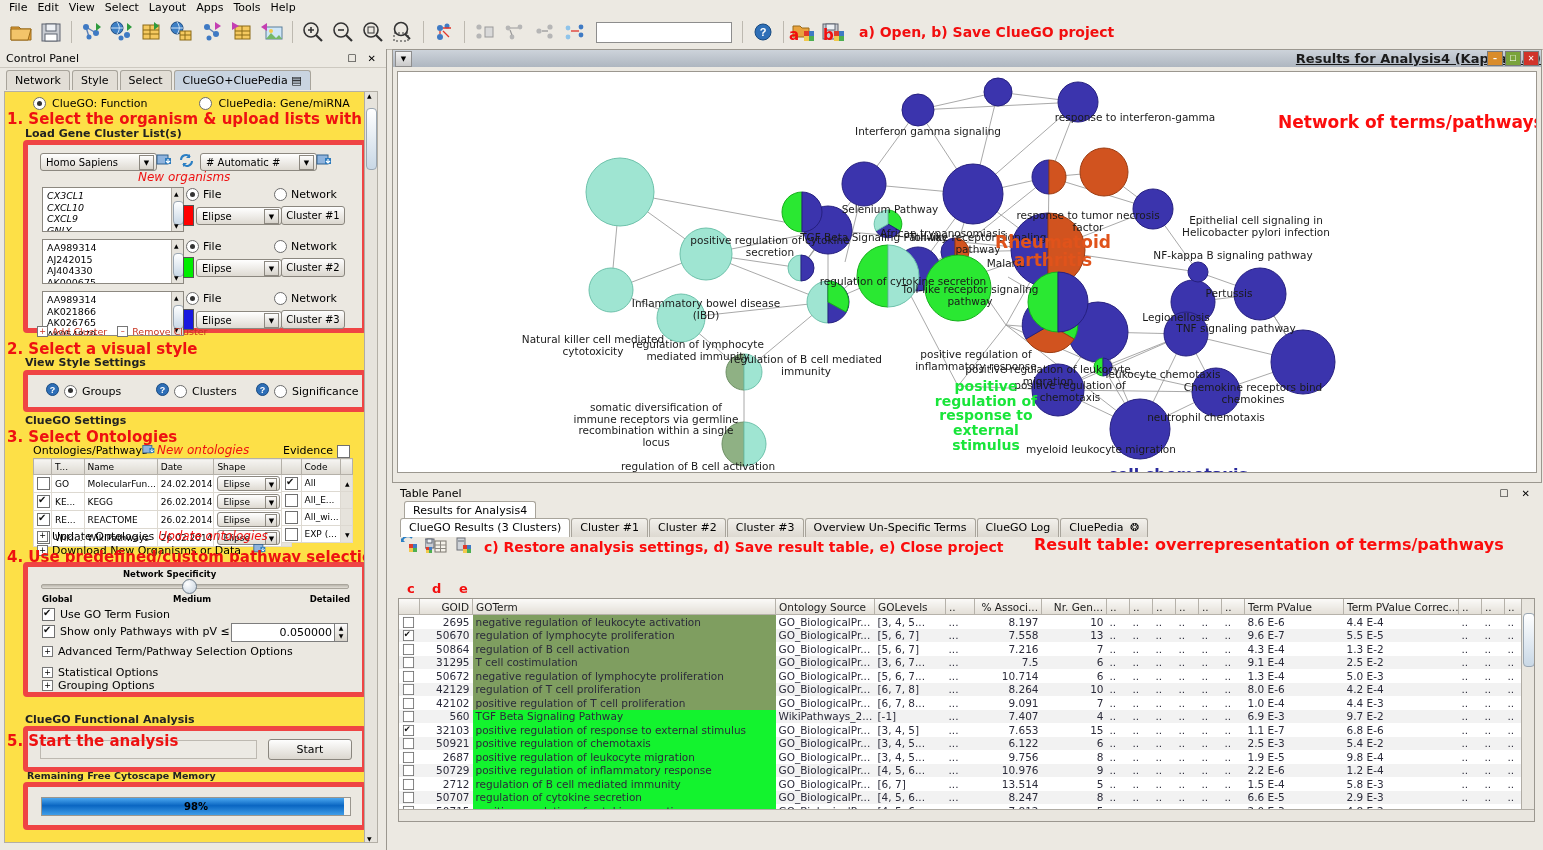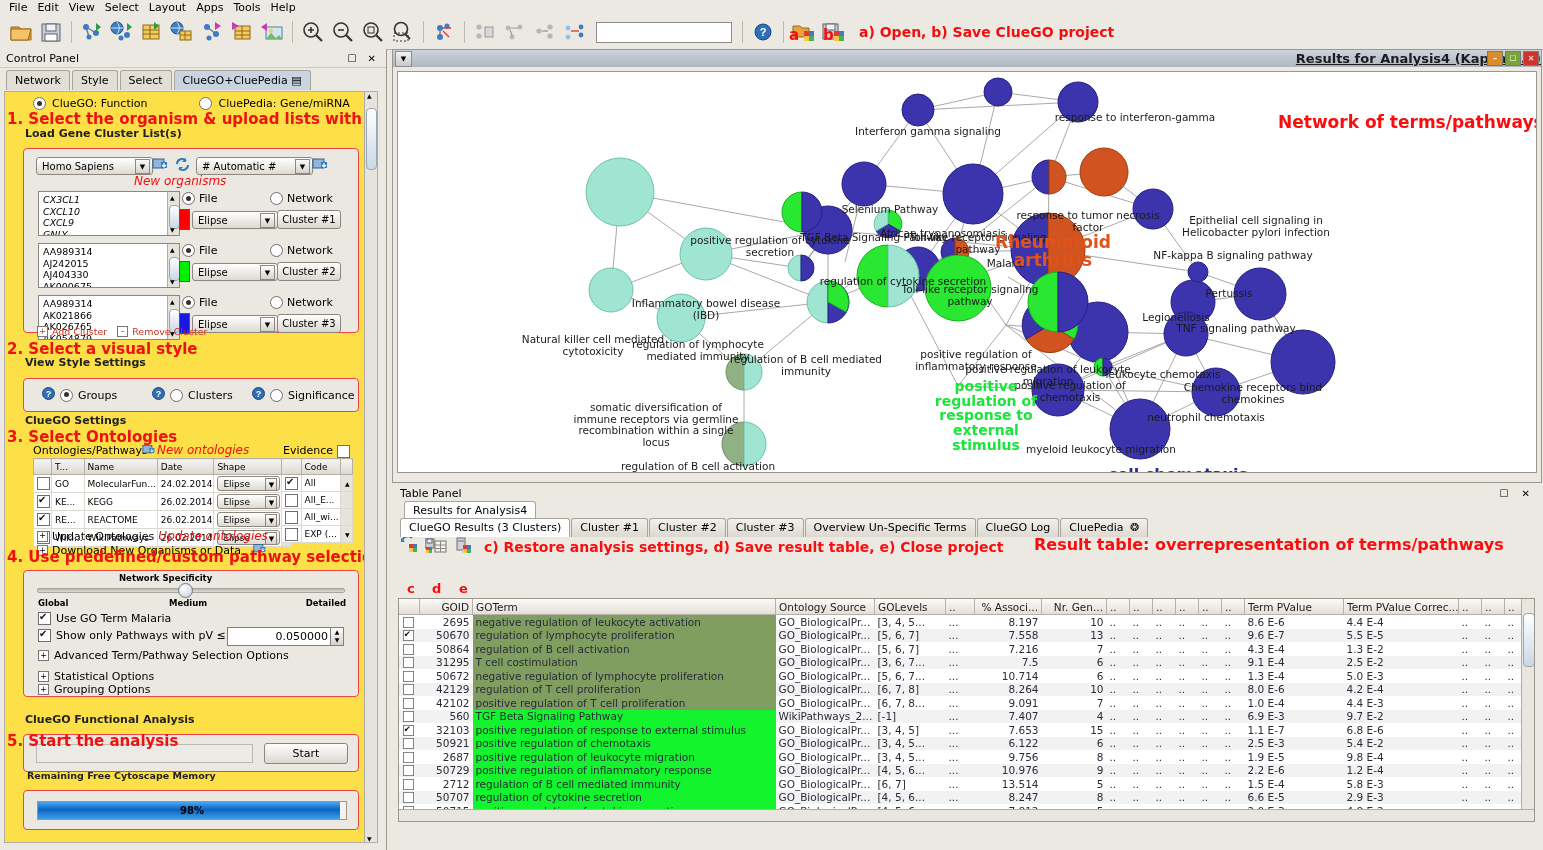--- a/index.html
+++ b/index.html
@@ -32,21 +32,21 @@
   .tab.sel{background:#c9d4e0;font-weight:normal;}
   .ctrl-body{position:absolute;left:4px;top:42px;width:372px;height:750px;background:#fde047;border:1px solid #b3afa6;overflow:hidden;}
   .radio-row{display:flex;align-items:center;gap:6px;padding:5px 0 2px 28px;font-size:11px;}
   .radio{width:11px;height:11px;border-radius:50%;border:1px solid #6c6c6c;background:#fff;display:inline-block;position:relative;}
   .radio.on:after{content:"";position:absolute;left:2.5px;top:2.5px;width:5px;height:5px;border-radius:50%;background:#333;}
   .gap{margin-left:46px;}
 
   .step{color:#ee1111;font-weight:bold;font-size:15px;white-space:nowrap;}
   .redital{color:#ee1111;font-style:italic;font-size:12px;}
   .sec-title{font-size:11px;font-weight:bold;color:#222;}
-  .group{border:1px solid #ef4444;border-radius:4px;background:#ebe8e1;margin-top:8px;}
+  .group{border:5px solid #ef4444;border-radius:4px;background:#ebe8e1;}
 
   .combo{height:16px;border:1px solid #8c8880;border-radius:3px;background:linear-gradient(#ffffff,#dedad2);display:flex;align-items:center;padding-left:5px;font-size:10px;position:relative;}
   .combo .arr{position:absolute;right:2px;top:1px;width:13px;height:13px;border:1px solid #8c8880;background:linear-gradient(#fdfdfd,#d6d2ca);display:flex;align-items:center;justify-content:center;font-size:7px;}
   .listbox{border:1px solid #8c8880;background:#fff;font-size:9.5px;line-height:11.5px;padding:2px 0 0 4px;overflow:hidden;position:relative;}
   .sbar{position:absolute;right:0;top:0;width:11px;height:100%;background:#e6e3dc;border-left:1px solid #b0aca4;}
   .sbar:before{content:"\25B2";position:absolute;top:0;left:2px;font-size:6px;}
   .sbar:after{content:"\25BC";position:absolute;bottom:0;left:2px;font-size:6px;}
   .sbar i{position:absolute;left:1px;top:13px;width:9px;height:22px;background:linear-gradient(#ffffff,#c9d8e6);border:1px solid #9aa6b2;border-radius:4px;}
   .btn{border:1px solid #8a867e;border-radius:3px;background:linear-gradient(#fefefe,#dbd7cf);font-size:10px;display:flex;align-items:center;justify-content:center;}
   .swatch{width:9px;border:1px solid #555;}
@@ -593,21 +593,21 @@
       <div class="group" style="position:absolute;left:18px;top:470px;width:334px;height:125px;">
         <div style="position:absolute;left:95px;top:2px;font-size:8.5px;font-weight:bold;">Network Specificity</div>
         <div class="slider-track" style="position:absolute;left:13px;top:17px;width:306px;"></div>
         <div class="slider-knob" style="left:154px;top:12px;"></div>
         <div style="position:absolute;left:14px;top:27px;font-size:8.5px;font-weight:bold;">Global</div>
         <div style="position:absolute;left:145px;top:27px;font-size:8.5px;font-weight:bold;">Medium</div>
         <div style="position:absolute;right:12px;top:27px;font-size:8.5px;font-weight:bold;">Detailed</div>
 
         <div style="position:absolute;left:14px;top:41px;display:flex;align-items:center;gap:5px;">
           <span class="chk on"></span>
-            <span>Use GO Term Malaria</span>
+            <span>Use GO Term Fusion</span>
         </div>
         <div style="position:absolute;left:14px;top:58px;display:flex;align-items:center;gap:5px;">
           <span class="chk on"></span>
             <span>Show only Pathways with pV ≤</span>
         </div>
         <div style="position:absolute;left:203px;top:56px;width:100px;height:17px;border:1px solid #7d7d7d;background:#fff;text-align:right;padding-right:4px;line-height:17px;font-size:11px;">0.050000</div>
         <div style="position:absolute;left:306px;top:56px;width:12px;height:17px;border:1px solid #7d7d7d;background:linear-gradient(#fdfdfd,#d6d2ca);font-size:6px;text-align:center;line-height:8px;">▲<br>▼</div>
         <div style="position:absolute;left:14px;top:78px;display:flex;align-items:center;gap:5px;">
           <span class="plusbox">+</span>
             <span>Advanced Term/Pathway Selection Options</span>

